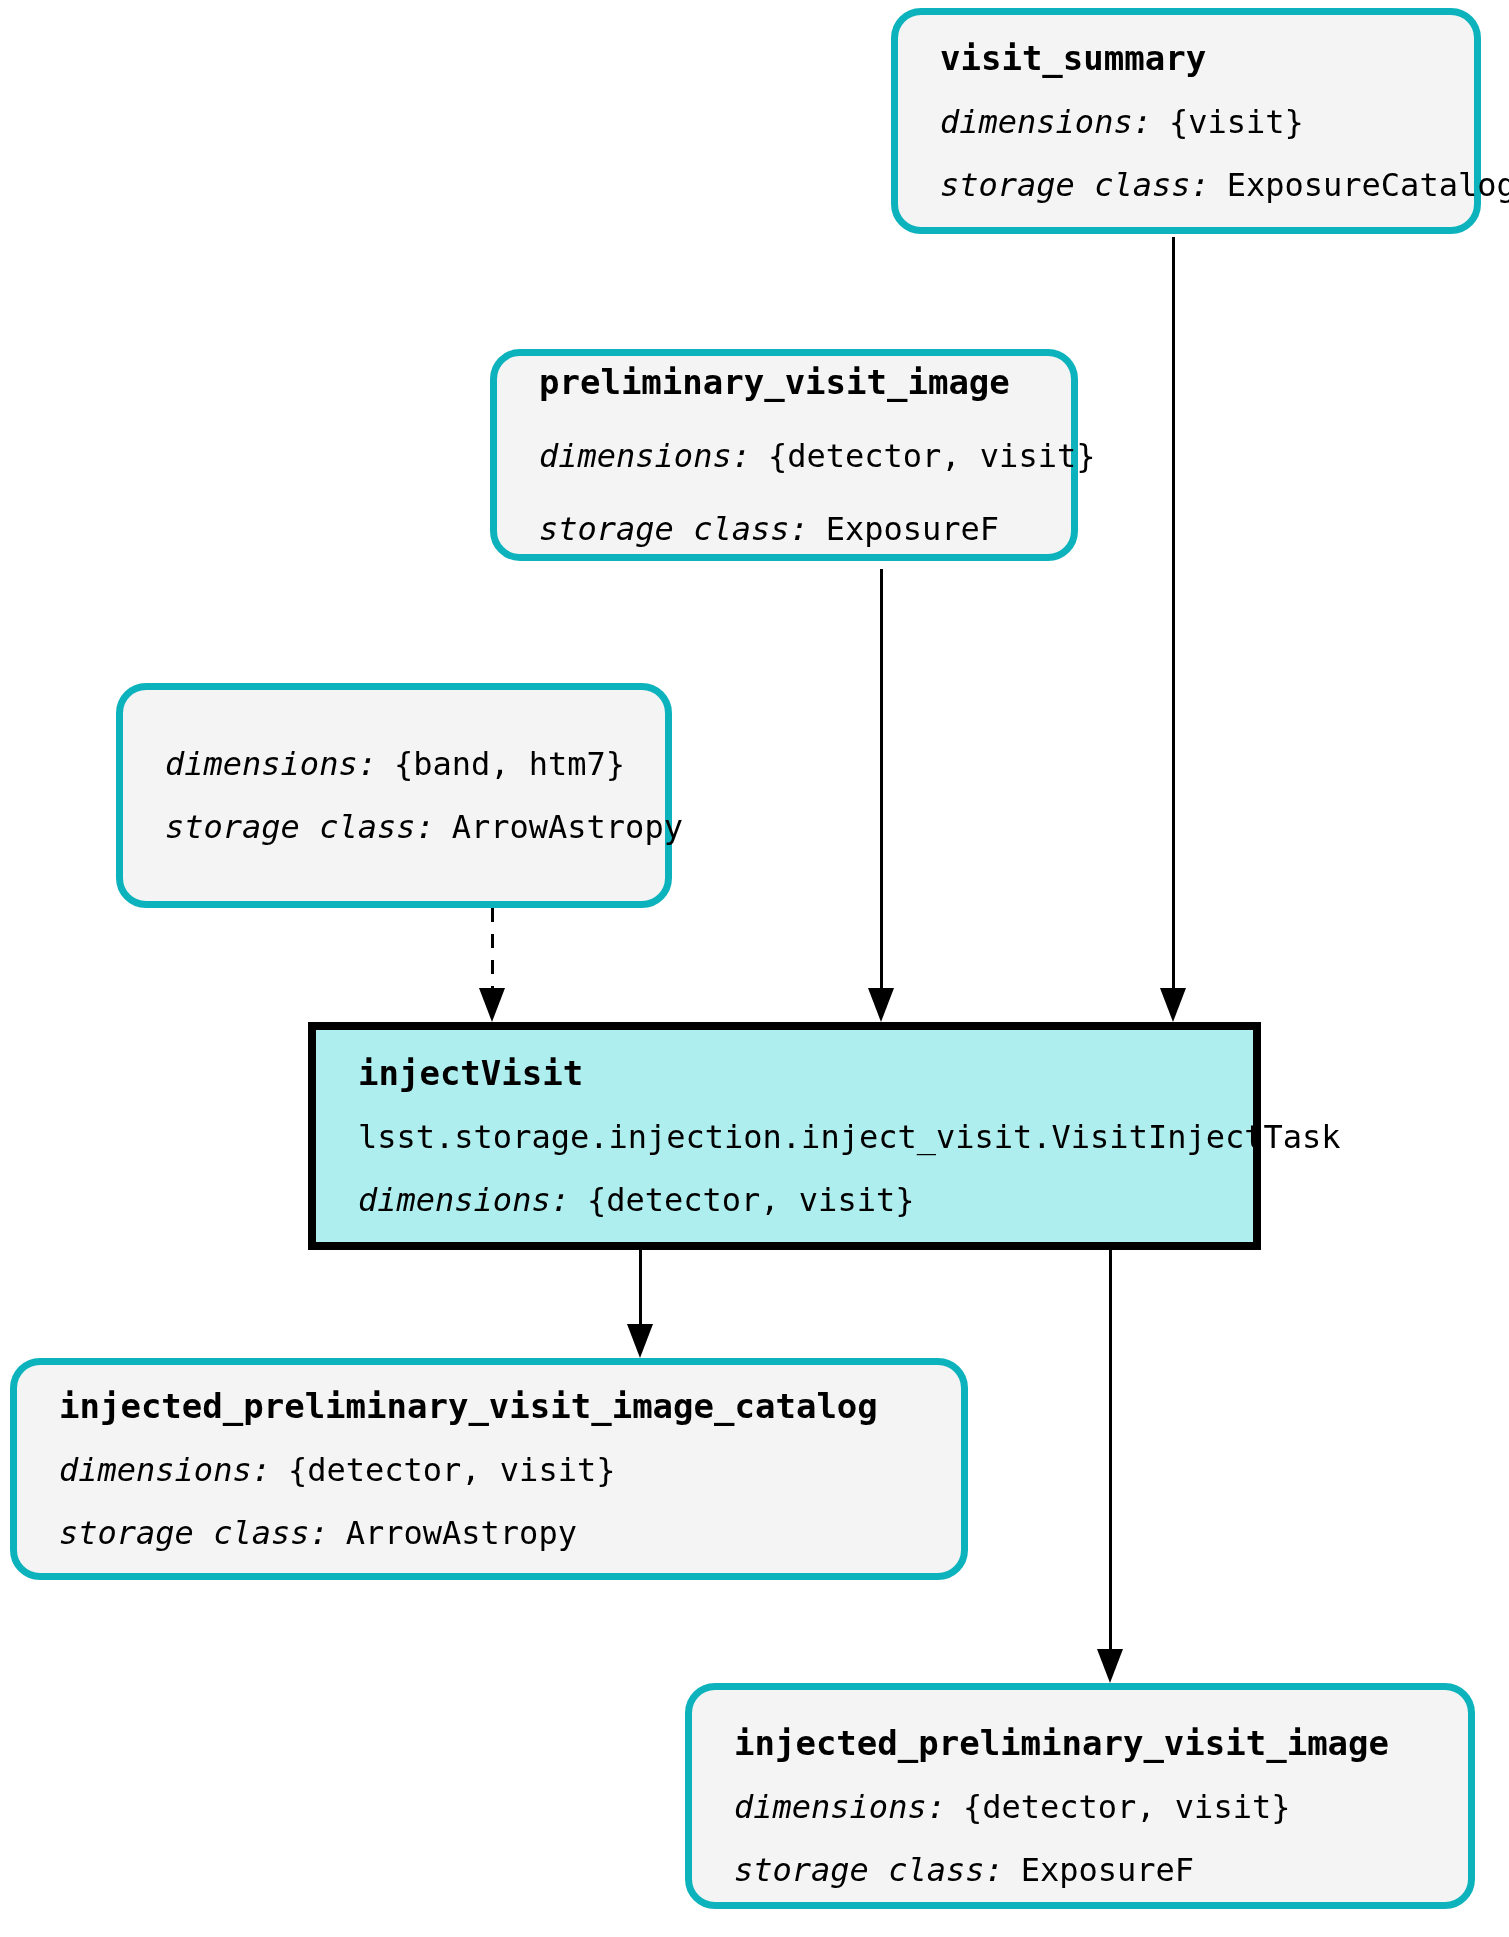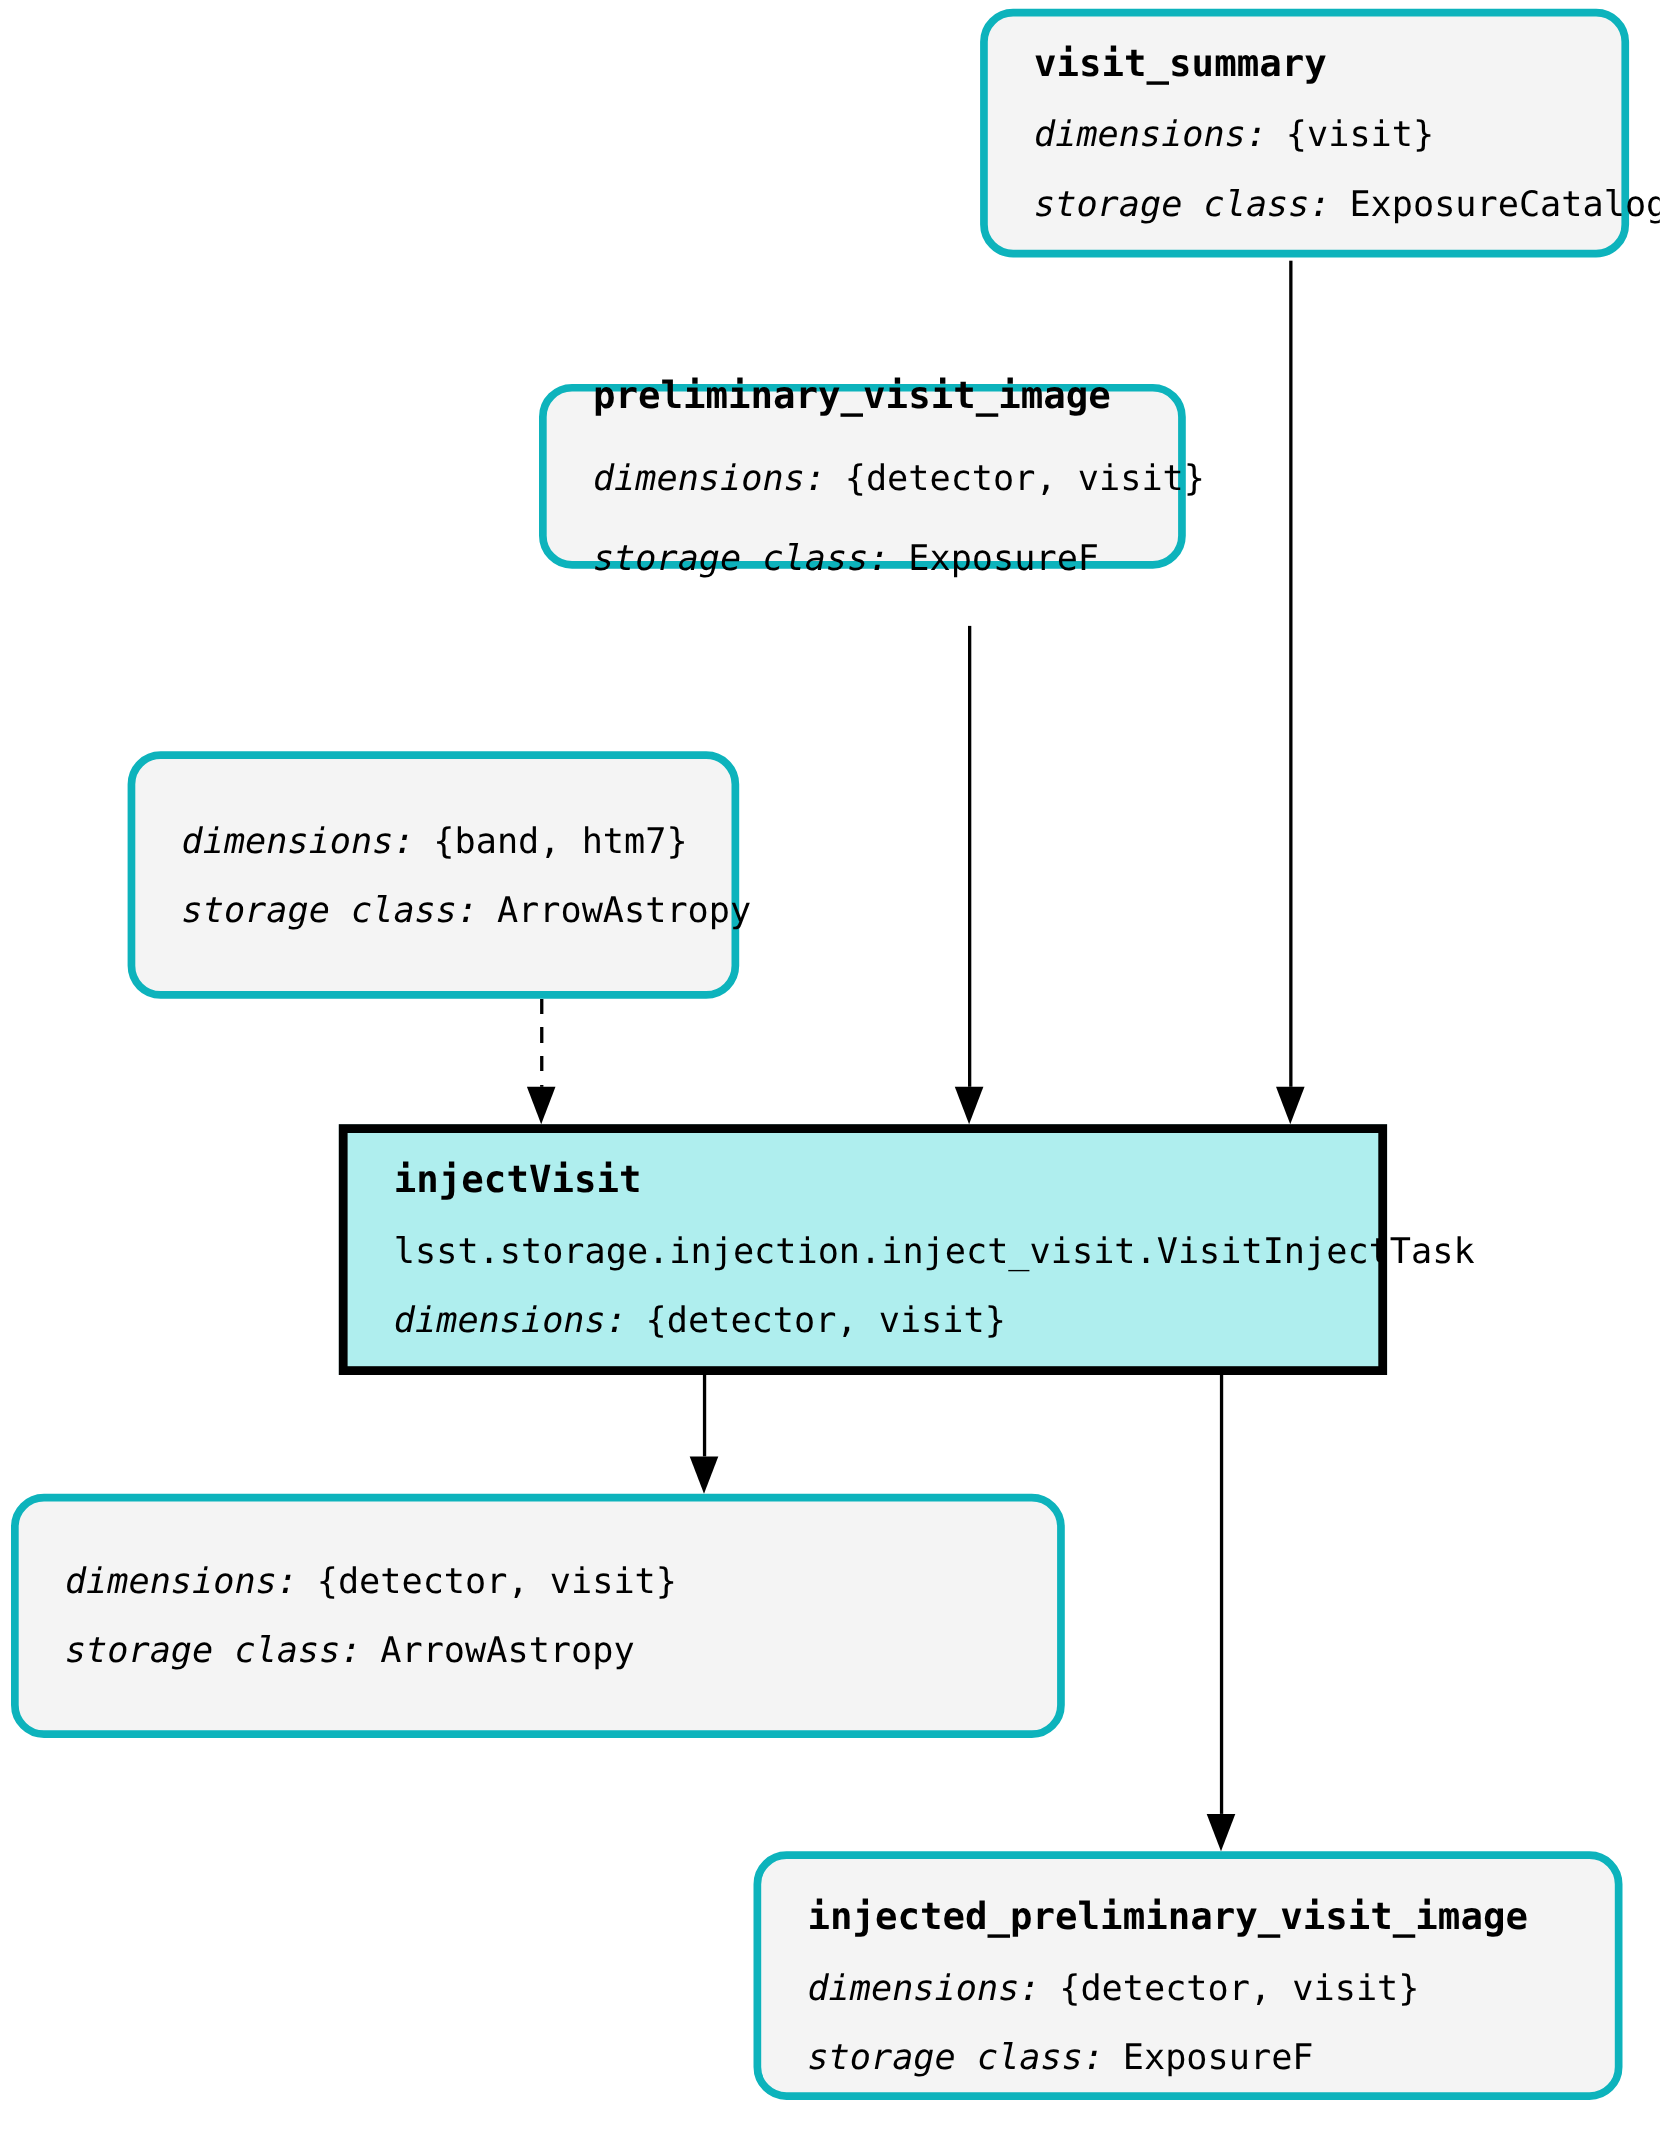--- a/index.html
+++ b/index.html
@@ -115,21 +115,21 @@
   <div class="node dataset" style="left:891px; top:8px; width:590px; height:226px;">
     <div class="node-title">visit_summary</div>
     <div class="node-line">
       <span class="lbl">dimensions:</span><span class="val">{visit}</span>
     </div>
     <div class="node-line">
       <span class="lbl">storage class:</span><span class="val">ExposureCatalog</span>
     </div>
   </div>
 
-  <div class="node dataset" style="left:490px; top:349px; width:588px; height:168px;gap:36px;">
+  <div class="node dataset" style="left:490px; top:349px; width:588px; height:212px;gap:36px;">
     <div class="node-title">preliminary_visit_image</div>
     <div class="node-line">
       <span class="lbl">dimensions:</span><span class="val">{detector, visit}</span>
     </div>
     <div class="node-line">
       <span class="lbl">storage class:</span><span class="val">ExposureF</span>
     </div>
   </div>
 
   <div class="node dataset" style="left:116px; top:683px; width:556px; height:225px;">
@@ -143,20 +143,21 @@
 
   <div class="node task" style="left:308px; top:1022px; width:953px; height:228px;">
     <div class="node-title">injectVisit</div>
     <div class="node-line plain">lsst.storage.injection.inject_visit.VisitInjectTask</div>
     <div class="node-line">
       <span class="lbl">dimensions:</span><span class="val">{detector, visit}</span>
     </div>
   </div>
 
   <div class="node dataset" style="left:10px; top:1358px; width:958px; height:222px;">
+    <div class="node-title">injected_preliminary_visit_image_catalog</div>
     <div class="node-line">
       <span class="lbl">dimensions:</span><span class="val">{detector, visit}</span>
     </div>
     <div class="node-line">
       <span class="lbl">storage class:</span><span class="val">ArrowAstropy</span>
     </div>
   </div>
 
   <div class="node dataset" style="left:685px; top:1683px; width:790px; height:226px;justify-content:space-between;">
     <div class="node-title">injected_preliminary_visit_image</div>

